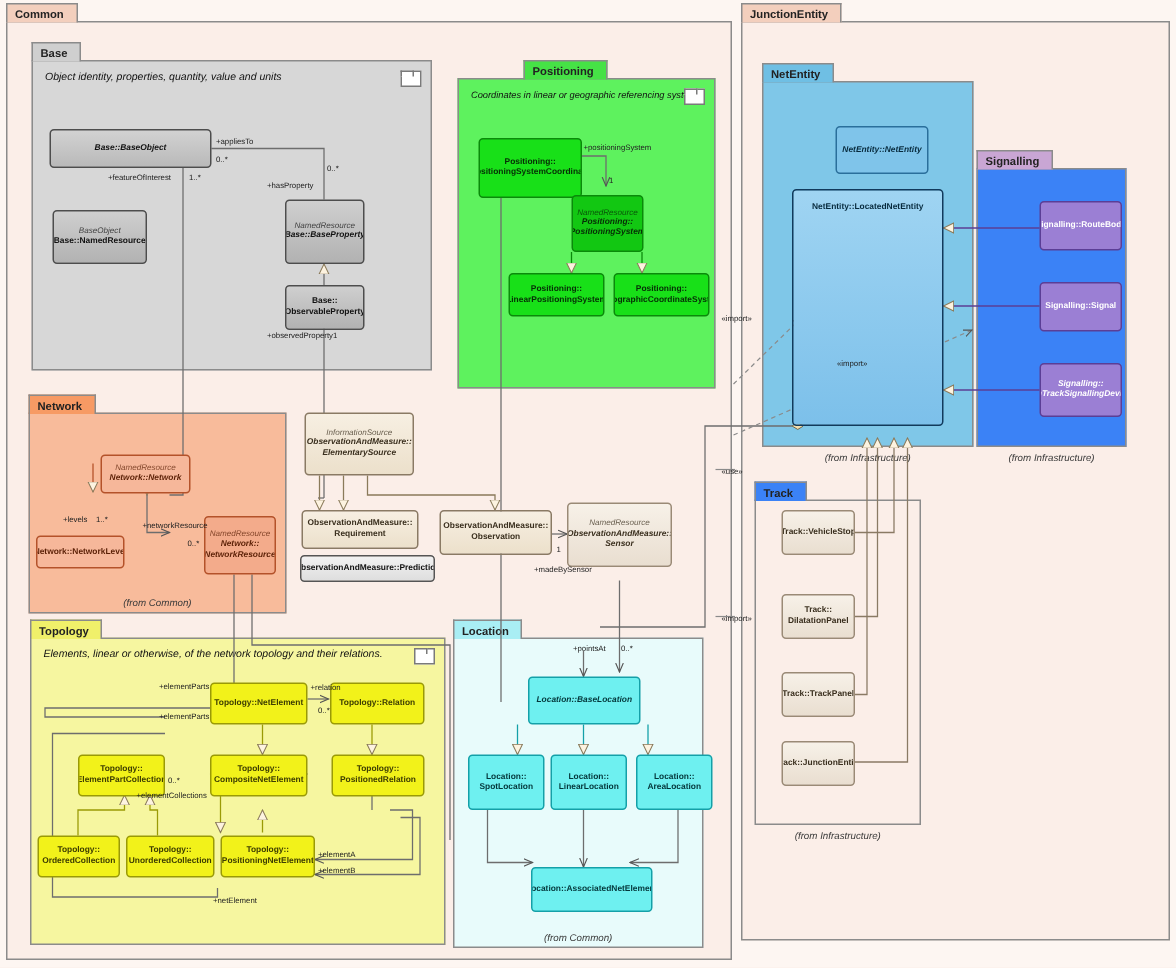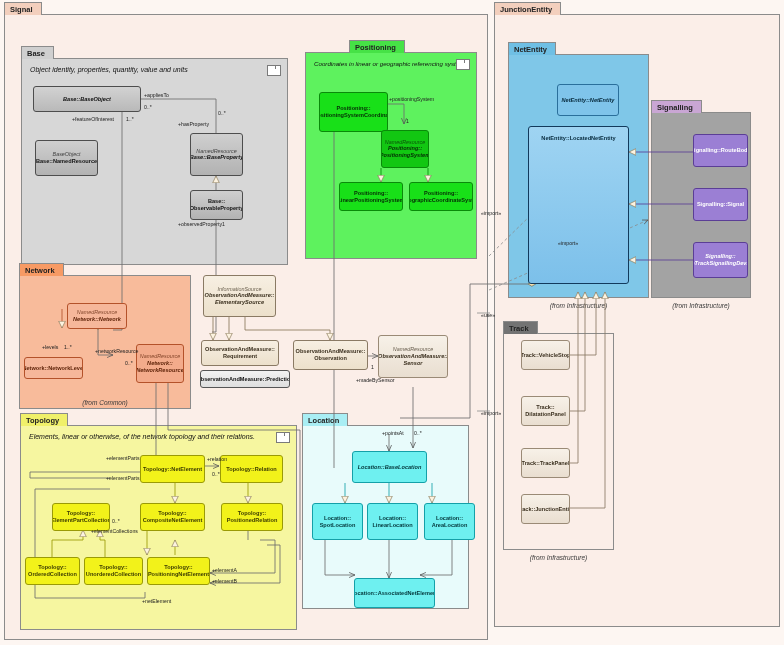--- a/index.html
+++ b/index.html
@@ -50,24 +50,24 @@
   .pkg-pos      { background:#5ef25e; }
   .pkg-pos      > .tab { background:#46e246;margin-left:44px; }
   .pkg-net      { background:#f8bb9b; }
   .pkg-net      > .tab { background:#f79a64; }
   .pkg-topo     { background:#f6f6a0; }
   .pkg-topo     > .tab { background:#f0f06a; }
   .pkg-loc      { background:#e8fbfb; }
   .pkg-loc      > .tab { background:#a9eef4; }
   .pkg-nete     { background:#7fc7e8; }
   .pkg-nete     > .tab { background:#6fbfe4; }
-  .pkg-sig      { background:#a3a3a3; }
+  .pkg-sig      { background:#3b82f6; }
   .pkg-sig      > .tab { background:#c9a6d4; }
   .pkg-track    { background:#fbeee8; }
-  .pkg-track    > .tab { background:#737373; }
+  .pkg-track    > .tab { background:#3b82f6; }
 
   
   .cls {
     position:absolute; border:1px solid #555; border-radius:3px;
     display:flex; flex-direction:column; align-items:center;
     justify-content:center; text-align:center;
     font-size:5.6px; font-weight:bold; color:#111;
     line-height:1.25; padding:2px; overflow:hidden;
   }
   .cls .stereo { font-style:italic; font-weight:normal; opacity:.75; font-size:5.4px; }
@@ -93,28 +93,28 @@
     position:absolute; font-size:5.2px; color:#222; white-space:nowrap;
     font-family:"Liberation Sans", sans-serif;
   }
 </style>
 </head>
 <body>
 
 <div id="root">
 
   <div class="pkg pkg-common" style="left:4px; top:14px; width:484px; height:626px;">
-    <div class="tab">Signal</div>
+    <div class="tab">Common</div>
   </div>
 
   <div class="pkg pkg-infra" style="left:494px; top:14px; width:286px; height:613px;">
     <div class="tab">JunctionEntity</div>
   </div>
 
-  <div class="pkg pkg-base" style="left:21px; top:58px; width:267px; height:207px;">
+  <div class="pkg pkg-base" style="left:21px; top:40px; width:267px; height:207px;">
     <div class="tab">Base</div>
     <div class="note">Object identity, properties, quantity, value and units</div>
     <div class="foldicon" style="right:6px; top:6px;"></div>
   </div>
 
   <div class="pkg pkg-pos" style="left:305px; top:52px; width:172px; height:207px;">
     <div class="tab">Positioning</div>
     <div class="note" style="font-size:6.2px;">Coordinates in linear or geographic referencing systems</div>
     <div class="foldicon" style="right:6px; top:6px;"></div>
   </div>
@@ -123,21 +123,21 @@
     <div class="tab">Topology</div>
     <div class="note">Elements, linear or otherwise, of the network topology and their relations.</div>
     <div class="foldicon" style="right:6px; top:6px;"></div>
   </div>
 
   <div class="pkg pkg-net" style="left:19px; top:275px; width:172px; height:134px;">
     <div class="tab">Network</div>
     <div class="fromlbl">(from Common)</div>
   </div>
 
-  <div class="pkg pkg-loc" style="left:302px; top:425px; width:167px; height:184px;">
+  <div class="pkg pkg-loc" style="left:302px; top:425px; width:167px; height:207px;">
     <div class="tab">Location</div>
     <div class="fromlbl">(from Common)</div>
   </div>
 
   <div class="pkg pkg-nete" style="left:508px; top:54px; width:141px; height:244px;">
     <div class="tab">NetEntity</div>
     <div class="fromlbl" style="bottom:-12px;">(from Infrastructure)</div>
   </div>
 
   <div class="pkg pkg-sig" style="left:651px; top:112px; width:100px; height:186px;">

